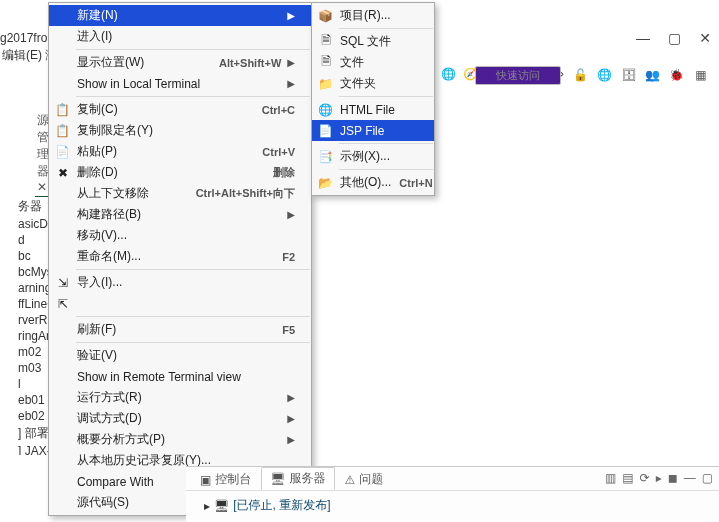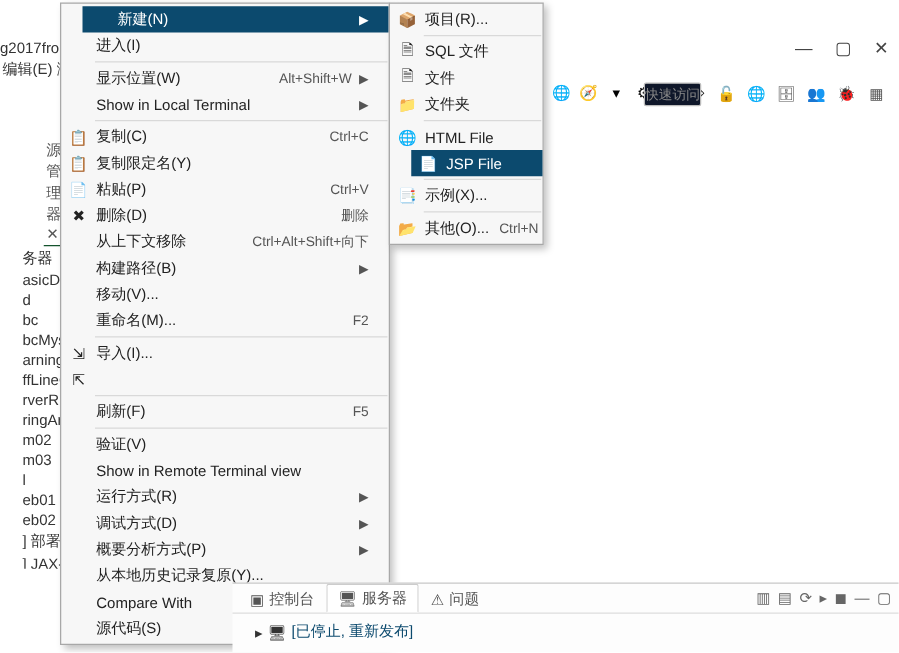--- a/index.html
+++ b/index.html
@@ -4,40 +4,40 @@
 <style>
   * { margin: 0; padding: 0; box-sizing: border-box; }
   html, body { width: 719px; height: 522px; font-family: "Microsoft YaHei", "Segoe UI", Tahoma, sans-serif; font-size: 12px; background: #fff; overflow: hidden; }
 
   
   .window { position: relative; width: 719px; height: 522px; }
   .titlebar-icons { position: absolute; top: 30px; right: 8px; display: flex; gap: 18px; align-items: center; }
   .titlebar-icons span { font-family: "Segoe UI Symbol", sans-serif; font-size: 14px; color: #444; cursor: default; }
   .toolbar-right { position: absolute; top: 65px; right: 8px; display: flex; align-items: center; gap: 4px; }
   .toolbar-right .btn { width: 20px; height: 20px; display: inline-flex; align-items: center; justify-content: center; font-size: 12px; color: #555; }
-  .quick-access { border: 1px solid #bbb; border-radius: 2px; padding: 1px 0; font-size: 11px; color: #888; margin-right: 6px; background:#0f172a;font-family:Liberation Serif, serif;}
+  .quick-access { border: 1px solid #bbb; border-radius: 2px; padding: 1px 20px; font-size: 11px; color: #888; margin-right: 6px; background:#4c1d95;font-family:Liberation Serif, serif;}
   .toolbar-mid { position:absolute; top:65px; left:440px; display:flex; gap:4px; align-items:center;}
   .toolbar-mid .ico { width:18px;height:18px; display:inline-flex;align-items:center;justify-content:center;font-size:12px;}
   .menubar-frag { position:absolute; top:47px; left:0; font-size:12px; color:#333; padding-left:2px;}
   .title-frag   { position:absolute; top:31px; left:0; font-size:12px; color:#333; }
 
   
   .projtree { position:absolute; top:110px; left:0; width:60px; height:345px; overflow:hidden; font-size:12px; color:#333; }
   .projtree .hdr { font-size:12px; color:#555; border-bottom:1px solid #14532d; padding:2px 2px 2px 2px;margin-left:35px; }
   .projtree .node { padding:1px 0 1px 18px; white-space:nowrap; }
   .folder-ico { color:#d8a23a; margin-right:2px; }
 
   
   .menu { position:absolute; background:#f7f7f7; border:1px solid #a8a8a8; box-shadow:3px 3px 6px rgba(0,0,0,.25); padding:2px 0; }
   .menu1 { top:2px; left:48px; width:264px; }
   .menu-item { display:flex; align-items:center; height:21px; padding:0 16px 0 28px; color:#222; white-space:nowrap; cursor:default; }
-  .menu-item.hover { background:#0c4a6e; color:#fff;margin-left:17px; }
+  .menu-item.hover { background:#1d4ed8; color:#fff; }
   .menu-item.hover .arrow, .menu-item.hover .sc { color:#fff; }
   .menu-item .lbl { flex:1; }
-  .menu-item .sc  { color:#555; font-size:11px; margin-left:8px; }
+  .menu-item .sc  { color:#555; font-size:11px; margin-left:8px;font-weight:bold; }
   .menu-item .arrow { color:#555; margin-left:6px; font-size:10px; }
   .sep { height:1px; margin:2px 1px 2px 27px; background:#d9d9d9; }
   .menu-item .ico { position:absolute; left:6px; width:16px; height:16px; display:flex; align-items:center; justify-content:center; font-size:12px;}
   .menu-item { position:relative; }
 
   
   .menu2 { top:2px; left:311px; width:124px; }
 
   
   .bottom { position:absolute; left:186px; right:0; bottom:0; height:56px; border-top:1px solid #c8c8c8; background:#fdfdfd; }

